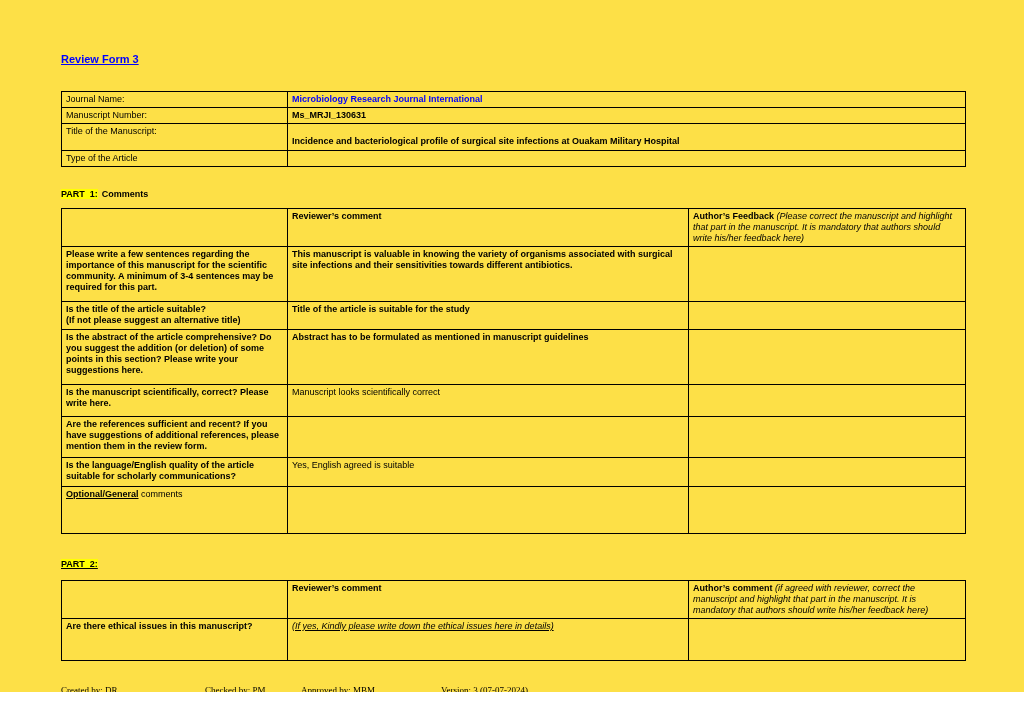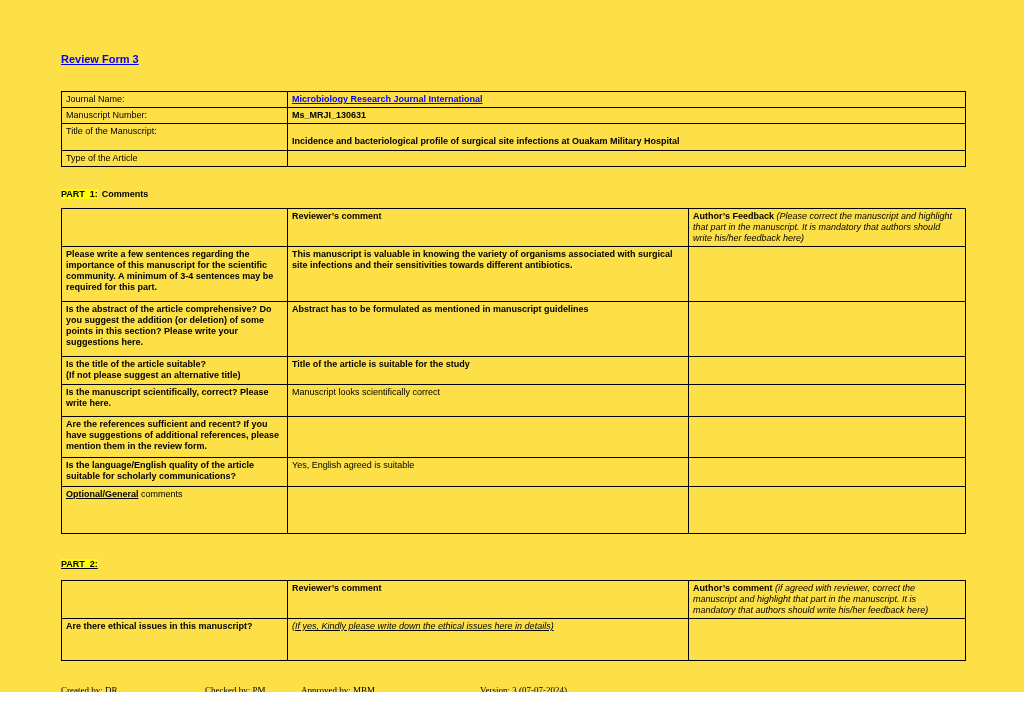--- a/index.html
+++ b/index.html
@@ -30,21 +30,21 @@
     vertical-align: top;
     overflow: hidden;
   }
 
   
   .info-tbl { top: 91px; border-radius: 13px; }
   .info-tbl td.lbl { font-weight: normal; }
   .info-tbl td.val { font-weight: bold; }
   .info-tbl tr.title-row td.lbl { vertical-align: top; }
   .info-tbl tr.title-row td.val { vertical-align: middle; padding-top: 10px; }
-  .link { color: #0000ff; text-decoration: underline; font-weight: bold; cursor: pointer; }
+  .link { color: #0000ff; font-weight: bold; cursor: pointer; }
 
   
   .part-heading { position: absolute; left: 61px; font-size: 9px; font-weight: bold; }
   .part1-heading { top: 189px; }
   .part2-heading { top: 559px; }
   .hl { background: #ffff00; white-space: pre; }
   .part2-heading .hl { text-decoration: underline; }
   .heading-rest { margin-left: 4px; }
 
   
@@ -61,21 +61,21 @@
   td.ethical-q { font-weight: bold; vertical-align: middle; padding-left: 4px; }
   .ethical-note { font-style: italic; text-decoration: underline; font-weight: normal; }
   td.rev-eth { padding-left: 10px; padding-top: 6px; }
 
   
   .footer-item {
     position: absolute; top: 685px;
     font-family: "Liberation Serif", serif;
     font-size: 9px;
   }
-  .f1 { left: 61px; } .f2 { left: 177px; margin-left: 28px; } .f3 { left: 301px; } .f4 { left: 480px; }
+  .f1 { left: 61px; } .f2 { left: 177px; margin-left: 28px; } .f3 { left: 301px; } .f4 { left: 441px; }
 </style>
 </head>
 <body>
 
 <div class="page">
 
   <div class="doc-title">Review Form 3</div>
 
   <table class="tbl info-tbl">
     <colgroup>
@@ -116,29 +116,29 @@
         <tr style="height:30px">
       <td></td>
       <td class="hdr">Reviewer’s comment</td>
       <td class="hdr"><span>Author’s Feedback </span><span class="note-italic">(Please correct the manuscript and highlight that part in the manuscript. It is mandatory that authors should write his/her feedback here)</span></td>
     </tr>
     <tr style="height:55px">
       <td class="q">Please write a few sentences regarding the importance of this manuscript for the scientific community. A minimum of 3-4 sentences may be required for this part.</td>
       <td class="rev-b">This manuscript is valuable in knowing the variety of organisms associated with surgical site infections and their sensitivities towards different antibiotics.</td>
       <td></td>
     </tr>
-    <tr style="height:55px">
-      <td class="q">Is the abstract of the article comprehensive? Do you suggest the addition (or deletion) of some points in this section? Please write your suggestions here.</td>
-      <td class="rev-b rev-ind">Abstract has to be formulated as mentioned in manuscript guidelines</td>
-      <td></td>
-    </tr>
     <tr style="height:28px">
       <td class="q">Is the title of the article suitable?
 (If not please suggest an alternative title)</td>
       <td class="rev-b rev-ind">Title of the article is suitable for the study</td>
+      <td></td>
+    </tr>
+    <tr style="height:55px">
+      <td class="q">Is the abstract of the article comprehensive? Do you suggest the addition (or deletion) of some points in this section? Please write your suggestions here.</td>
+      <td class="rev-b rev-ind">Abstract has to be formulated as mentioned in manuscript guidelines</td>
       <td></td>
     </tr>
     <tr style="height:32px">
       <td class="q">Is the manuscript scientifically, correct? Please write here.</td>
       <td class="rev-n">Manuscript looks scientifically correct</td>
       <td></td>
     </tr>
     <tr style="height:41px">
       <td class="q">Are the references sufficient and recent? If you have suggestions of additional references, please mention them in the review form.</td>
       <td class="rev-n"></td>

